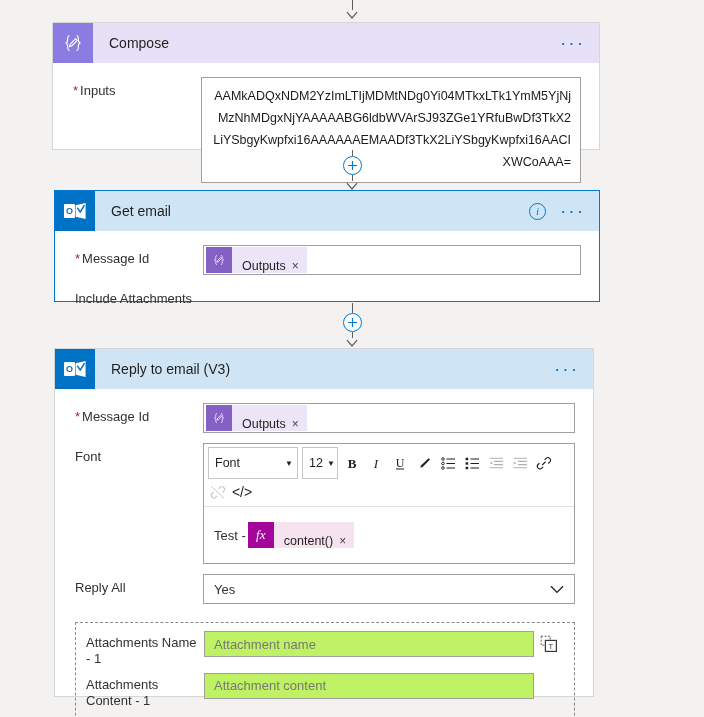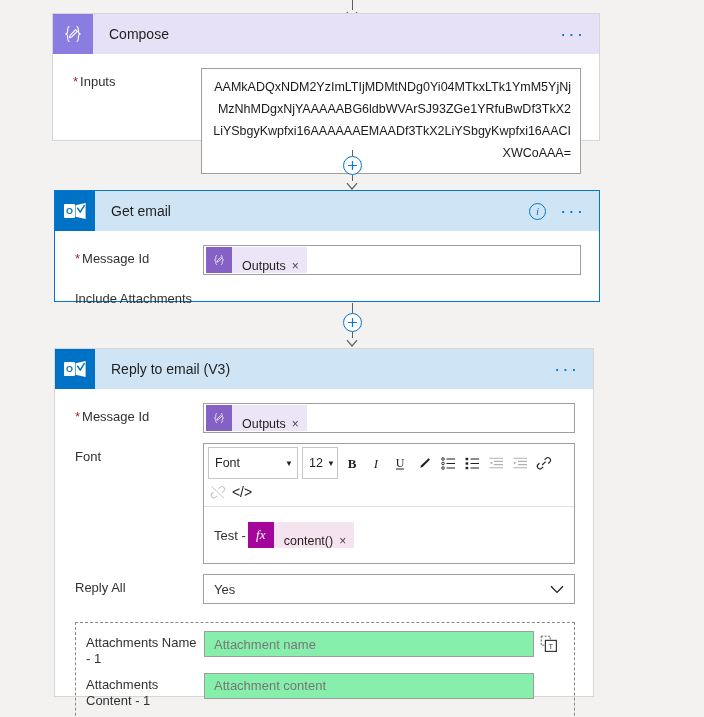--- a/index.html
+++ b/index.html
@@ -298,21 +298,21 @@
   }
   .attach-input {
     flex: 1 1 auto;
     border: 1px solid #a19f9d;
     height: 26px;
     display: flex;
     align-items: center;
     padding: 0 9px;
     color: #797775;
     font-size: 13px;
-    background: #86efac;
+    background: #bef264;
     box-sizing: border-box;
   }
   .add-item-btn {
     display: inline-flex;
     align-items: center;
     gap: 10px;
     background: #f3f2f1;
     border: none;
     padding: 6px 14px 6px 12px;
     font-size: 13px;
@@ -338,21 +338,21 @@
 
 <div class="connector" style="top:0px;">
   <div class="conn-line" style="height:10px;"></div>
   <div class="conn-arrow">
     <svg width="14" height="10" viewBox="0 0 14 10">
         <path d="M7 10 L1.5 3.5 L2.4 2.7 L7 7.9 L11.6 2.7 L12.5 3.5 Z" fill="#605e5c"></path>
       </svg>
   </div>
 </div>
 
-<div class="card plain" style="left:52px; top:13px; width:548px; height:128px;">
+<div class="card plain" style="left:52px; top:22px; width:548px; height:128px;">
   <div class="card-header compose-hdr">
     <div class="hdr-icon compose-icon">
       <svg width="22" height="22" viewBox="0 0 22 22">
         <path d="M7.5 3.5 C5.6 3.5 5.6 6.5 5.6 8 C5.6 9.5 4.6 11 3.4 11 C4.6 11 5.6 12.5 5.6 14 C5.6 15.5 5.6 18.5 7.5 18.5" fill="none" stroke="#ffffff" stroke-width="1.1"></path>
         <path d="M14.5 3.5 C16.4 3.5 16.4 6.5 16.4 8 C16.4 9.5 17.4 11 18.6 11 C17.4 11 16.4 12.5 16.4 14 C16.4 15.5 16.4 18.5 14.5 18.5" fill="none" stroke="#ffffff" stroke-width="1.1"></path>
         <path d="M13.6 6.6 L15.3 8.3 L9.6 14 L7.5 14.6 L8.1 12.4 Z" fill="none" stroke="#ffffff" stroke-width="1.1" stroke-linejoin="round"></path>
       </svg>
     </div>
     <div class="hdr-title">Compose</div>
     <div class="hdr-actions">

